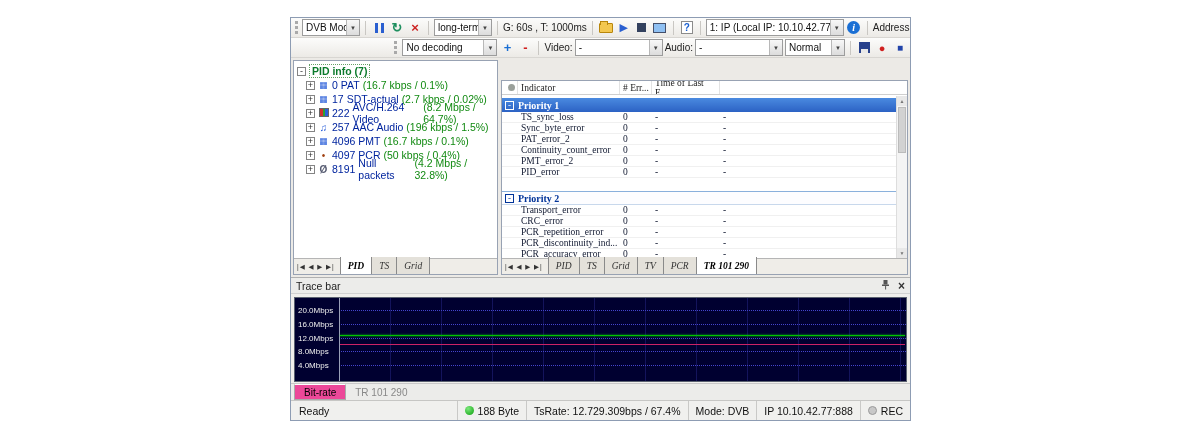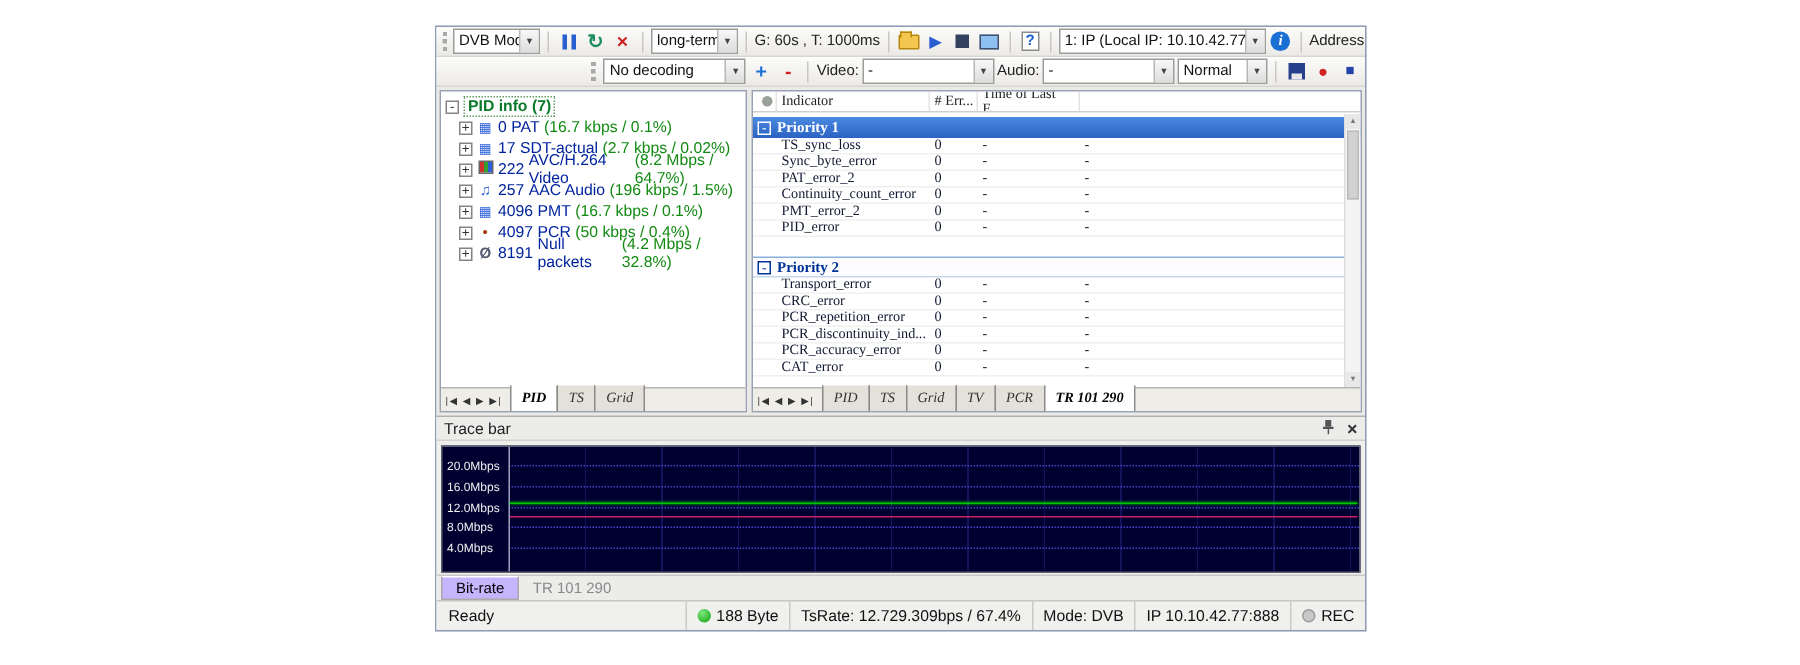--- a/index.html
+++ b/index.html
@@ -32,21 +32,21 @@
   .i-save { width:11px; height:11px; background:#27408b; position:relative; }
   .i-save::after { content:""; position:absolute; left:2px; bottom:0; width:7px; height:4px; background:#e8e8e8; }
   .i-record { color:#d02020; font-size:11px; }
   .i-stopblue { color:#2244aa; font-size:10px; }
   .tlabel { font-size:10px; color:#222; flex:none; }
 
   
   .main { position:absolute; top:40px; left:0; right:0; height:219px; background:#eceae6; padding:2px; display:flex; gap:3px; }
   .pane { background:#fff; border:1px solid #98a2b3; display:flex; flex-direction:column; overflow:hidden; }
   .tree-pane { width:205px; flex:none; }
-  .table-pane { flex:1; font-family:"Liberation Serif",serif; position:relative; }
+  .table-pane { flex:1; font-family:"Liberation Serif",serif; position:relative;margin-top:20px; }
 
   
   .tree-body { flex:1; overflow:hidden; padding:3px 0 0 3px; }
   .trow { display:flex; align-items:center; height:14px; gap:3px; font-size:10.5px; }
   .trow.child { padding-left:9px; }
   .expand { width:9px; height:9px; flex:none; border:1px solid #848484; background:#fff; font-size:9px; line-height:7px; text-align:center; color:#333; }
   .rootlab { color:#0a7a2a; font-weight:bold; border:1px dotted #64a064; padding:0 2px; }
   .ticon { width:11px; flex:none; text-align:center; }
   .i-table { color:#2b5fd9; font-size:9px; }
   .i-video { width:10px; height:9px; border:1px solid #666; background:linear-gradient(90deg,#d03030 0 34%,#2fa22f 34% 67%,#2b5fd9 67%); }
@@ -88,21 +88,21 @@
   .chart { position:absolute; left:3px; right:3px; top:19px; height:85px; background:#000030; border:1px solid #5a6170; overflow:hidden; }
   .plot { position:absolute; left:44px; top:0; right:0; bottom:0; background-image:repeating-linear-gradient(to right, rgba(70,70,205,0.28) 0 1px, transparent 1px 51px); }
   .vsep { position:absolute; left:44px; top:0; bottom:0; width:1px; background:#9aa0b8; }
   .ylab { position:absolute; left:3px; width:40px; font-size:8px; color:#efefef; }
   .grid-h { position:absolute; left:44px; right:0; height:0; border-top:1px dotted #4444cc; }
   .trace-line { position:absolute; left:45px; right:1px; height:1px; }
   .line-green { background:#00c400; box-shadow:0 0 2px #00ff00; }
   .line-magenta { background:#cc2266; }
   .trace-tabs { position:absolute; left:0; right:0; bottom:0; height:17px; background:#ececea; border-top:1px solid #c8c8c8; display:flex; align-items:stretch; padding-left:3px; font-size:10px; }
   .ttab { display:flex; align-items:center; padding:0 9px; color:#888; }
-  .ttab.active { background:#c4b5fd; border:1px solid #aaa; border-top:1px solid #fff; color:#000; }
+  .ttab.active { background:#ec4899; border:1px solid #aaa; border-top:1px solid #fff; color:#000; }
 
   
   .status { position:absolute; left:0; right:0; bottom:0; height:20px; background:#f0f0ee; border-top:1px solid #c6c6c4; display:flex; align-items:center; font-size:10.5px; color:#111; }
   .st-ready { flex:1; padding:0 8px; }
   .seg { display:flex; align-items:center; gap:4px; padding:0 7px; border-left:1px solid #c9c9c7; height:100%; white-space:nowrap; }
   .dot-g { width:9px; height:9px; border-radius:50%; background:radial-gradient(circle at 35% 30%,#7ce87c,#0ca00c); }
   .dot-gray { width:9px; height:9px; border-radius:50%; background:#c8c8c8; border:1px solid #9a9a9a; }
 </style>
 </head>
 <body>

